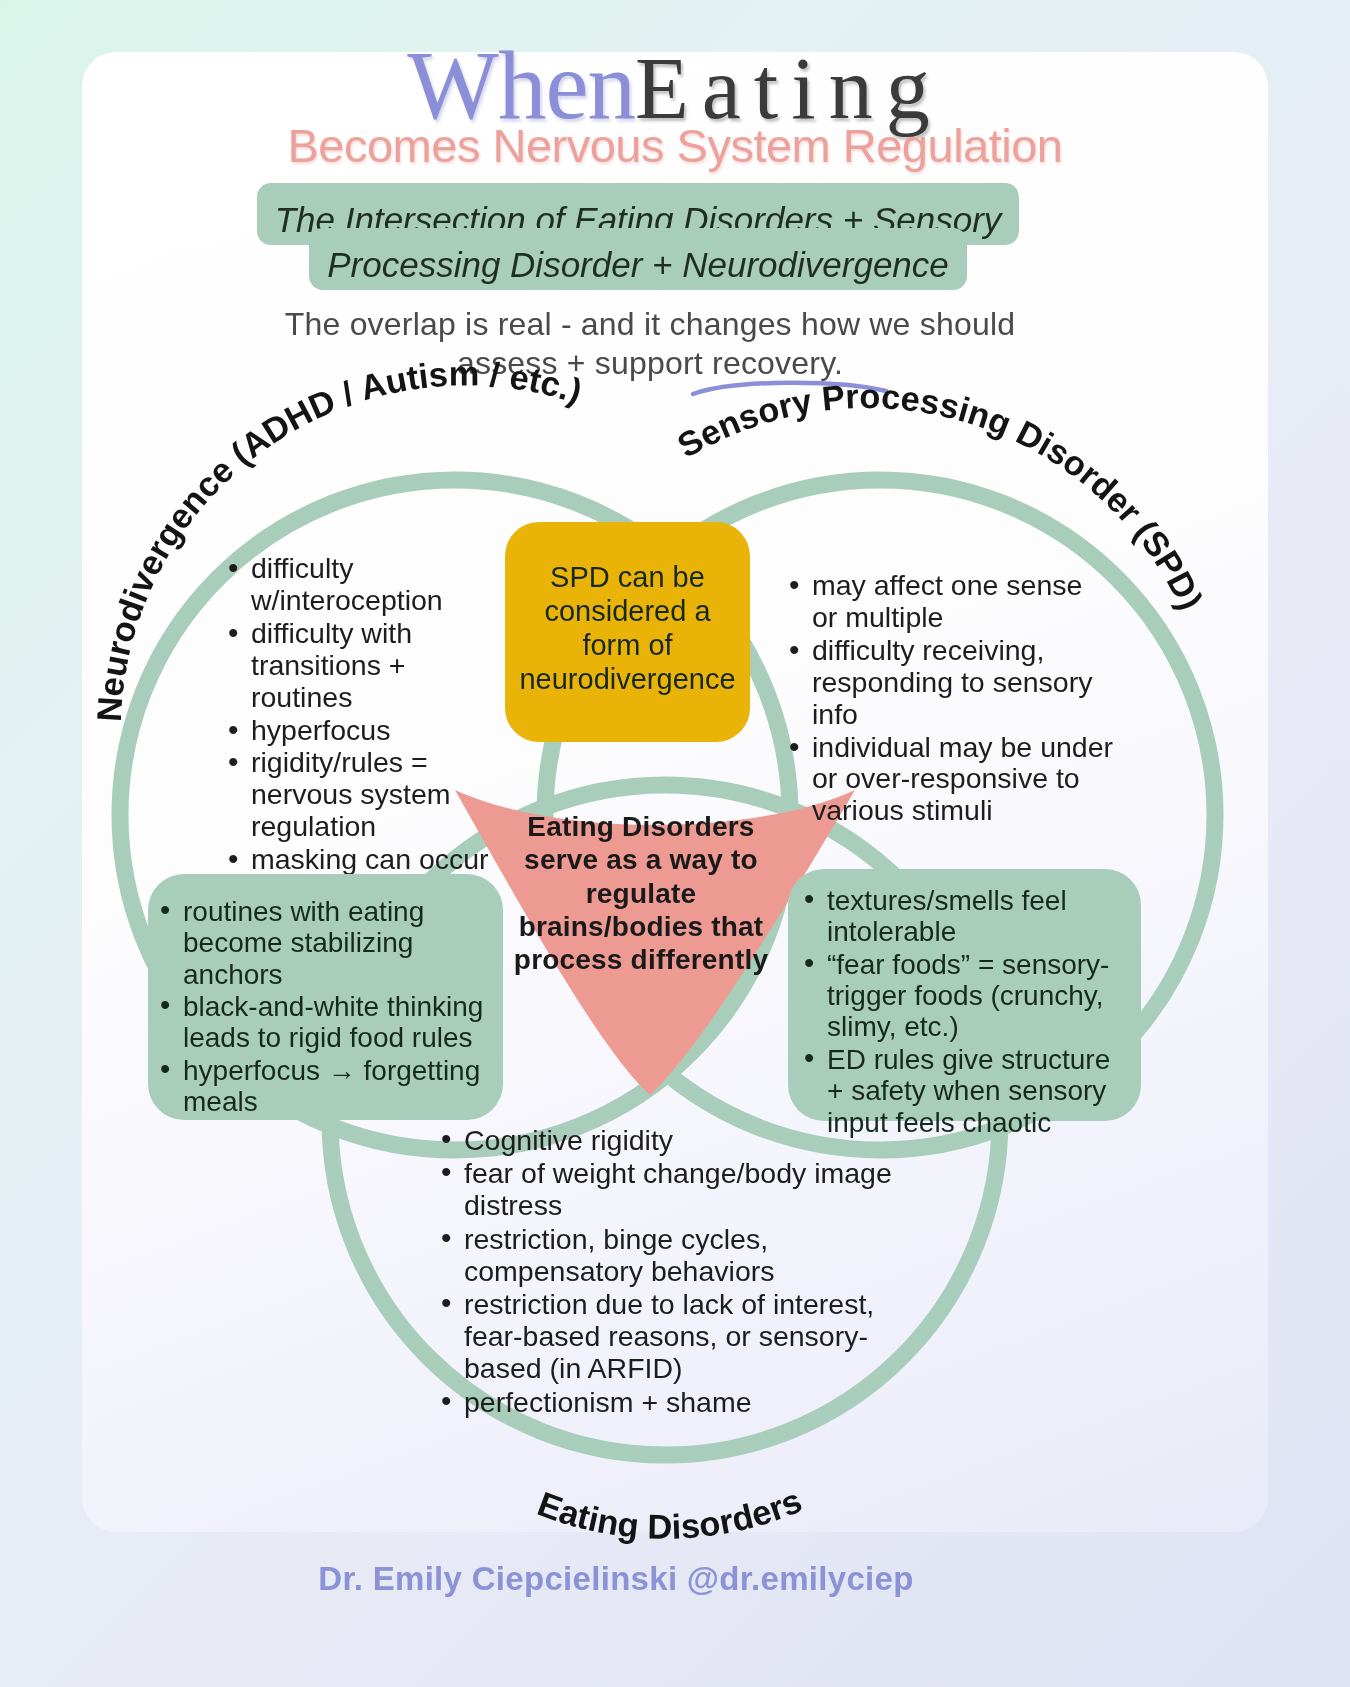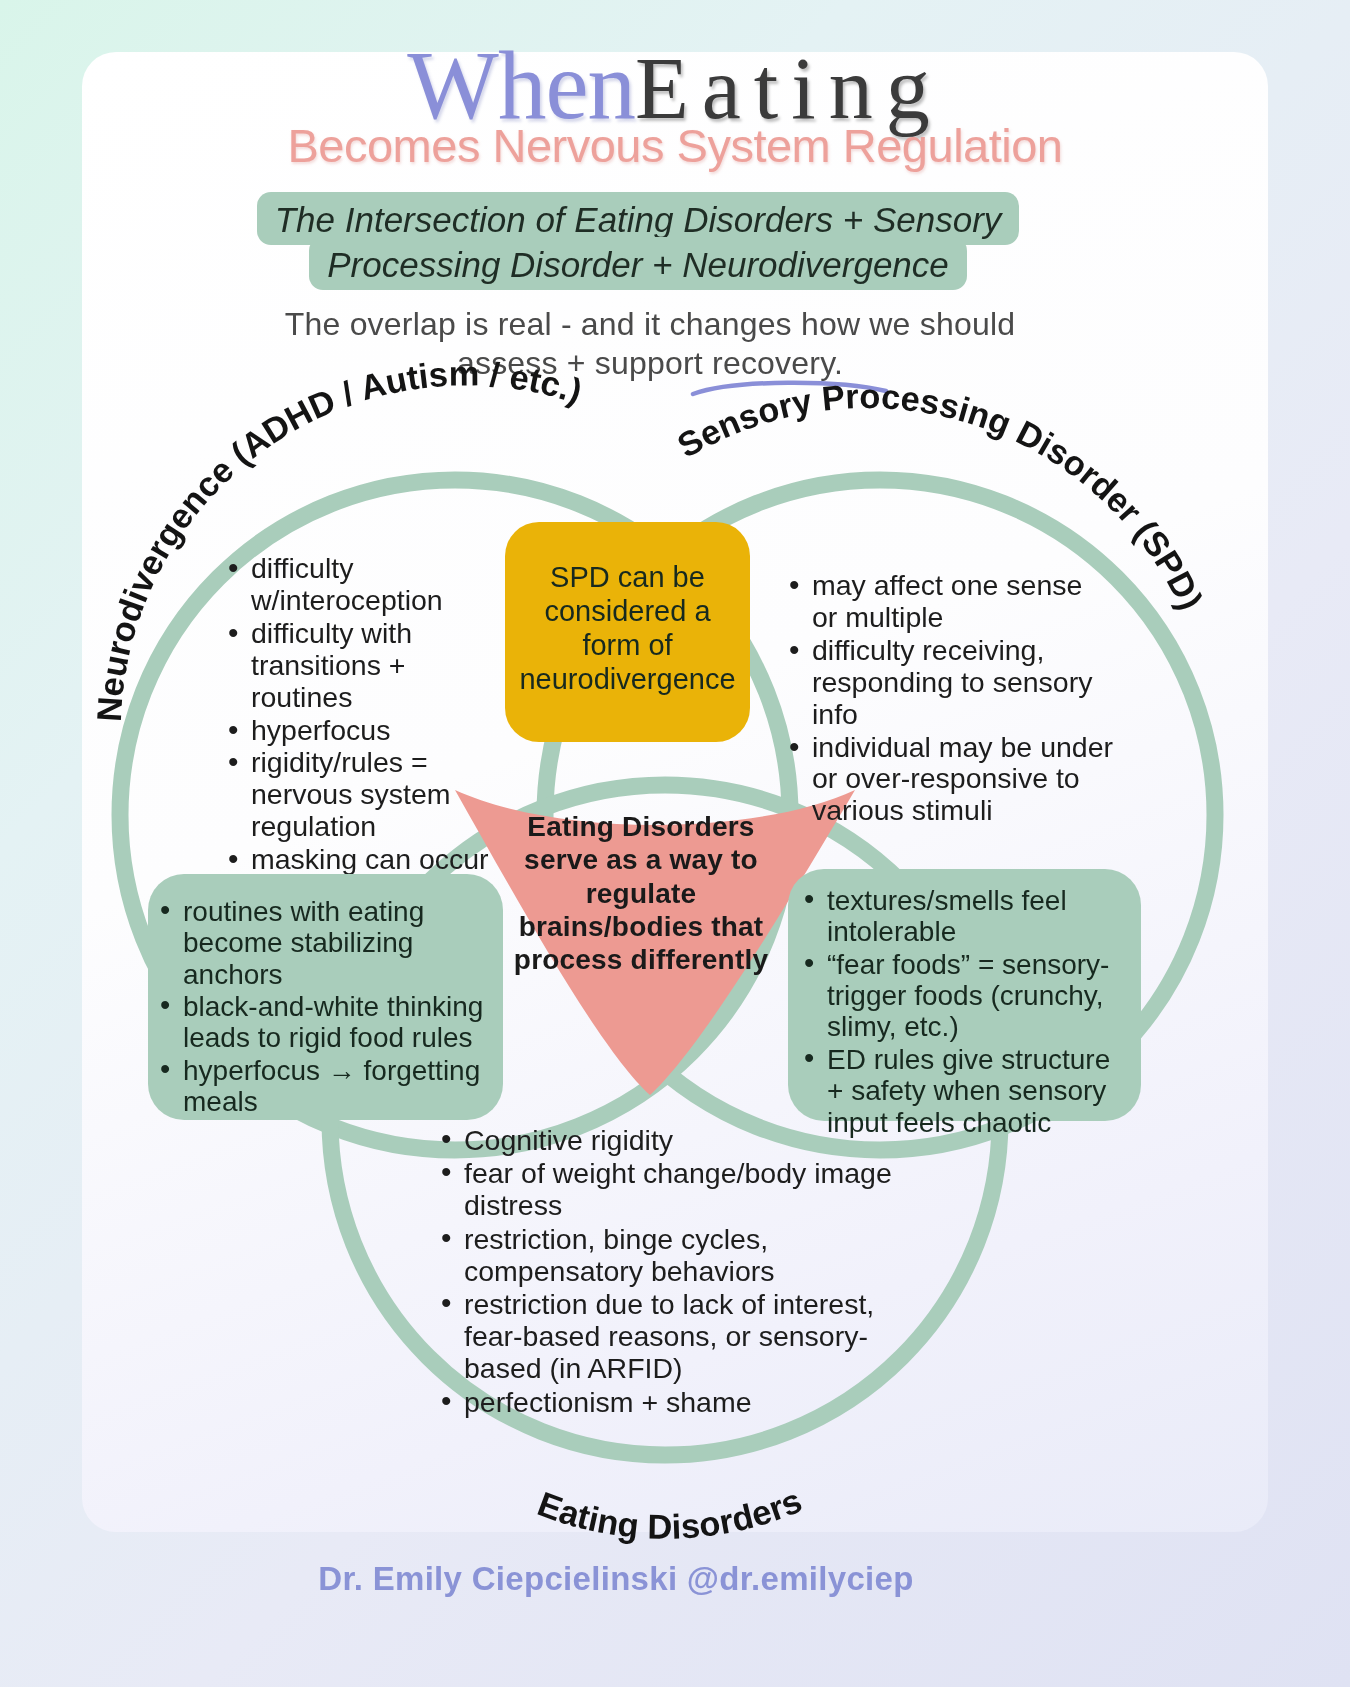--- a/index.html
+++ b/index.html
@@ -33,21 +33,21 @@
     white-space:nowrap;
   }
 
   
   #subtitle {
     position:absolute; left:204px; top:198px; width:868px;
     font-size:35px; font-style:italic; line-height:1.28; color:#1f2d25;
     text-align:center;
   }
   #subtitle span.hl {
-    background:#a9cdbb; border-radius:14px; padding:8px 18px 6px;
+    background:#a9cdbb; border-radius:14px; padding:17px 18px 6px;
     box-decoration-break:clone; -webkit-box-decoration-break:clone;
   }
 
   
   #statement {
     position:absolute; left:250px; top:305px; width:800px; text-align:center;
     font-size:32px; font-weight:normal; color:#4a4a4a; line-height:1.22;
     letter-spacing:.2px;
   }
   #underline-swoosh { position:absolute; left:690px; top:374px; }

